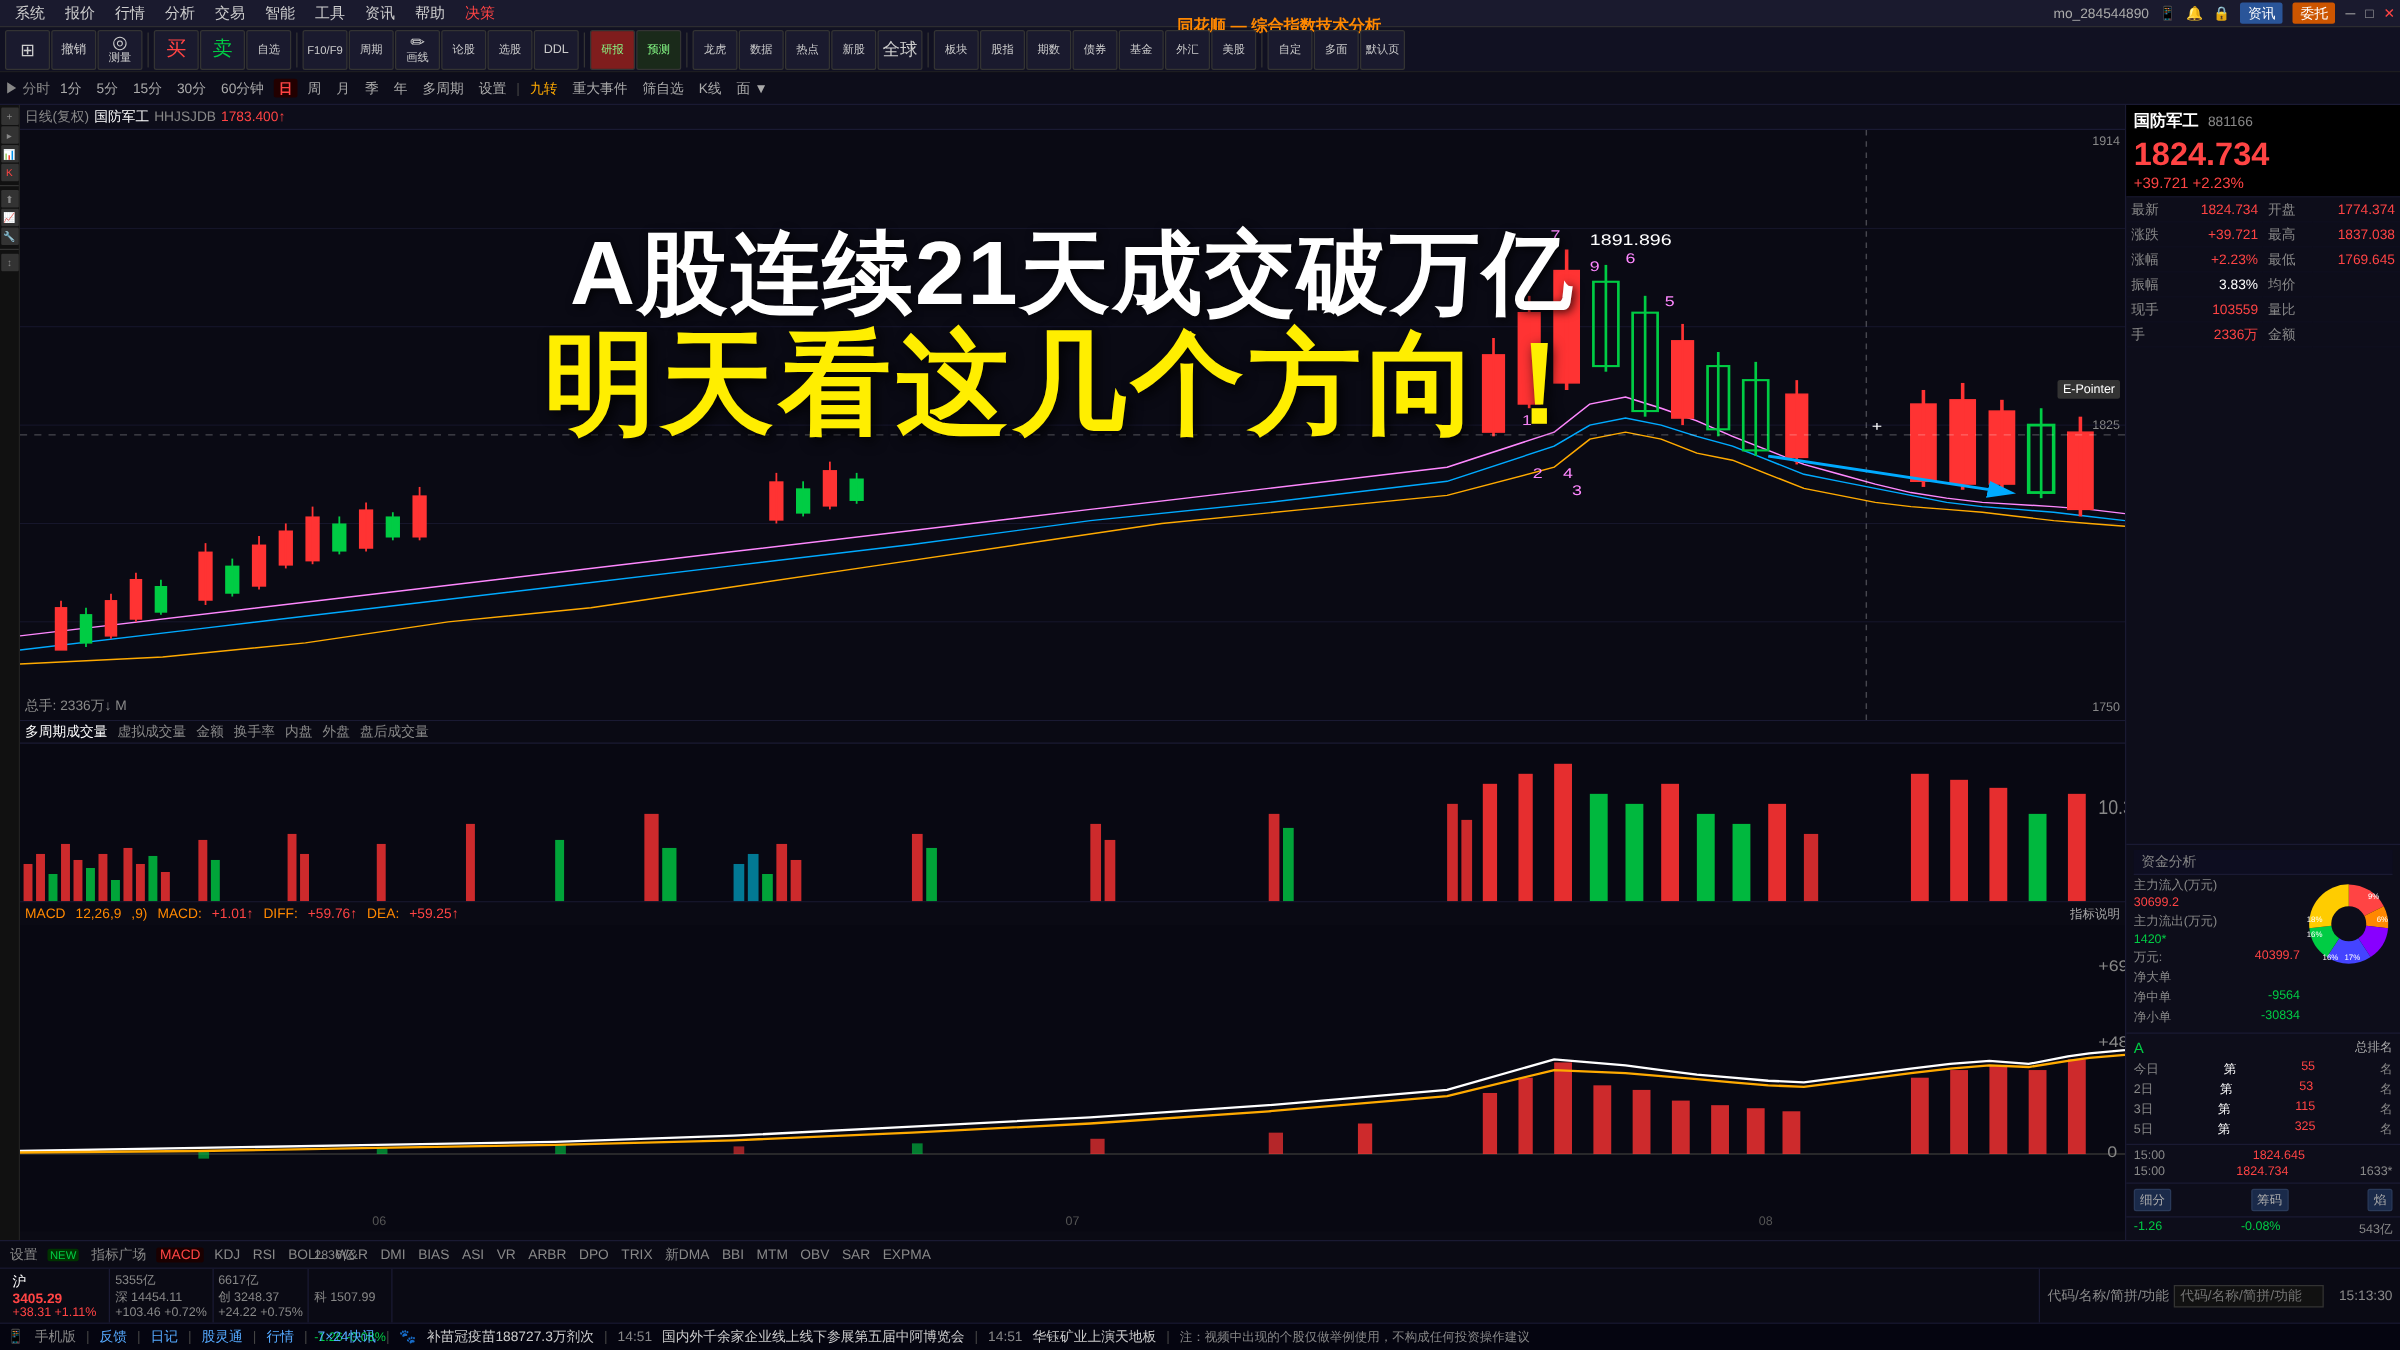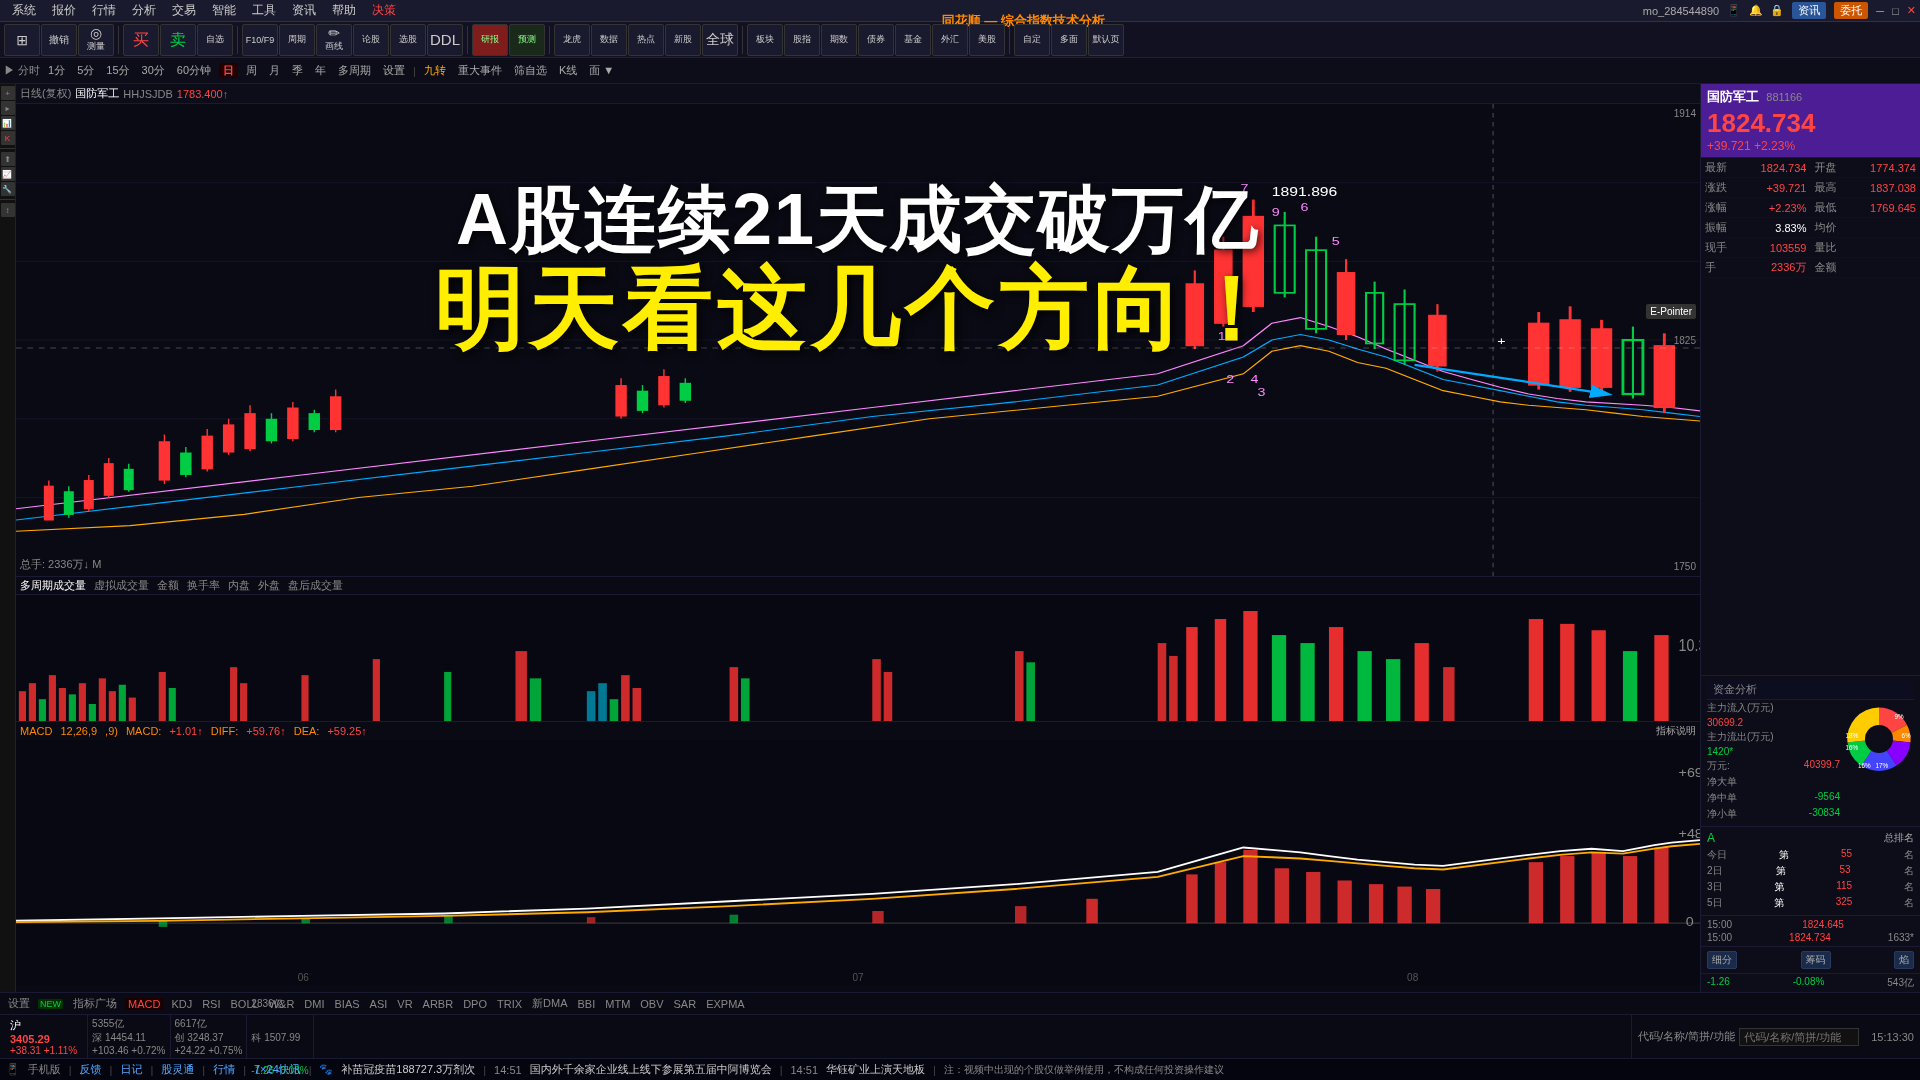--- a/index.html
+++ b/index.html
@@ -240,21 +240,21 @@
       width: 220px;
       background: #0d0d1a;
       border-left: 1px solid #1a1a33;
       display: flex;
       flex-direction: column;
     }
 
     
     #stock-title {
       padding: 4px 6px;
-      background: #4c1d95;
+      background: #000000;
       border-bottom: 1px solid #1a1a33;
     }
     .stock-name { font-size: 13px; color: #fff; font-weight: bold; }
     .stock-code { font-size: 11px; color: #888; margin-left: 4px; }
     .stock-price { font-size: 26px; color: #ff4444; font-weight: bold; margin-top: 2px; }
     .stock-change { font-size: 12px; color: #ff4444; }
 
     
     #stock-stats {
       flex: 1;
@@ -498,21 +498,21 @@
         <span class="icon">✏</span>
         <span style="font-size:9px">画线</span>
       </div>
     <div class="tb-btn">
         <span style="font-size:9px">论股</span>
       </div>
     <div class="tb-btn">
         <span style="font-size:9px">选股</span>
       </div>
     <div class="tb-btn">
-        <span style="font-size:15px">DDL</span>
+        <span style="font-size:10px">DDL</span>
       </div>
   </div>
   <div class="tb-separator"></div>
 
   <div class="tb-group">
     <div class="tb-btn" style="background:#7f1d1d">
         <span style="font-size:9px;color:#88ff88">研报</span>
       </div>
     <div class="tb-btn" style="background:#1a2a1a">
         <span style="font-size:9px;color:#88ff88">预测</span>

